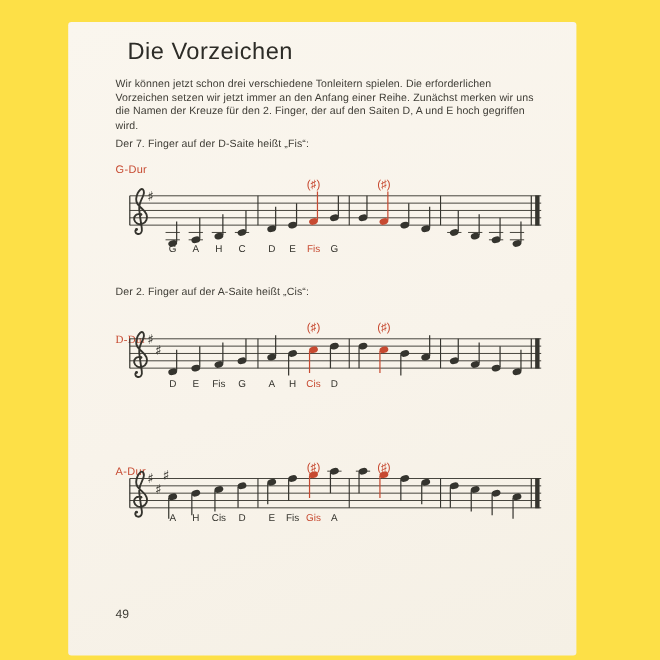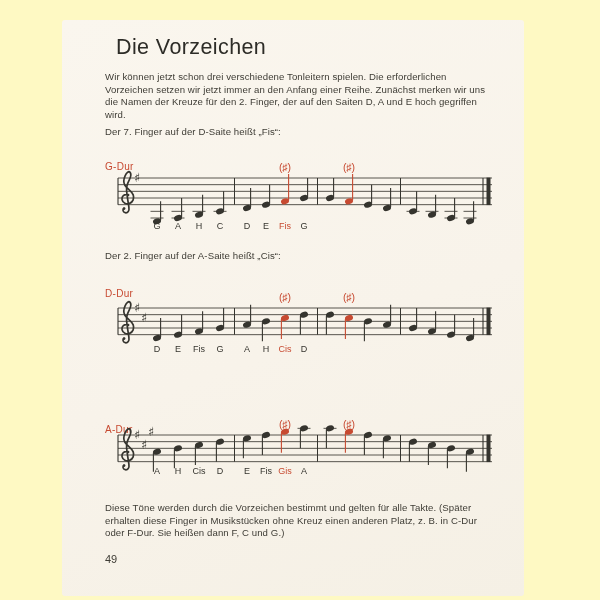--- a/index.html
+++ b/index.html
@@ -1,16 +1,16 @@
 <!DOCTYPE html>
 <html><head>
 <meta charset="utf-8">
 <style>
   html,body{margin:0;padding:0;}
-  #canvas{position:relative;width:600px;height:600px;background:#fef9c3;overflow:hidden;
+  #canvas{position:relative;width:600px;height:600px;background:#fde047;overflow:hidden;
           font-family:"Liberation Sans",sans-serif;}
   .page{position:absolute;left:62px;top:20px;width:462px;height:576px;
         background:linear-gradient(160deg,#faf6ee 0%,#f8f3ea 55%,#f5f0e5 100%);
         border-radius:3px;}
   .title{position:absolute;left:116px;top:35px;font-size:21.5px;letter-spacing:.4px;
          color:#2d2c27;}
   .para{position:absolute;font-size:9.6px;line-height:12.5px;color:#3e3c35;width:388px;
         letter-spacing:.1px;}
   .caption{position:absolute;left:105px;font-size:9.6px;color:#3e3c35;letter-spacing:.1px;}
   .keylabel{position:absolute;left:105px;font-size:10px;letter-spacing:.3px;}
@@ -20,21 +20,21 @@
 </head>
 <body>
 
 <div id="canvas">
   <div class="page"></div>
 
   <div class="title">Die Vorzeichen</div>
   <div class="para" style="left:105px;top:71px">Wir können jetzt schon drei verschiedene Tonleitern spielen. Die erforderlichen Vorzeichen setzen wir jetzt immer an den Anfang einer Reihe. Zunächst merken wir uns die Namen der Kreuze für den 2. Finger, der auf den Saiten D, A und E hoch gegriffen wird.</div>
 
   <div class="caption" style="top:126px">Der 7. Finger auf der D-Saite heißt „Fis“:</div>
-  <div class="keylabel" style="top: 161px; color: rgb(199, 74, 49);">G-Dur</div>
+  <div class="keylabel" style="top: 149px; color: rgb(199, 74, 49);">G-Dur</div>
   <div class="staffbox" style="top:138px" id="staff0"><svg width="380" height="104" viewBox="0 0 380 104">
         <line x1="2" y1="40" x2="376" y2="40" stroke="#45433c" stroke-width="0.9"></line>
         <line x1="2" y1="46.667" x2="376" y2="46.667" stroke="#45433c" stroke-width="0.9"></line>
         <line x1="2" y1="53.334" x2="376" y2="53.334" stroke="#45433c" stroke-width="0.9"></line>
         <line x1="2" y1="60.001" x2="376" y2="60.001" stroke="#45433c" stroke-width="0.9"></line>
         <line x1="2" y1="66.668" x2="376" y2="66.668" stroke="#45433c" stroke-width="0.9"></line>
         <line x1="2" y1="40" x2="2" y2="66.668" stroke="#35342e" stroke-width="1.1"></line>
         <line x1="118.5" y1="40" x2="118.5" y2="66.668" stroke="#35342e" stroke-width="1"></line>
         <line x1="201.5" y1="40" x2="201.5" y2="66.668" stroke="#35342e" stroke-width="1"></line>
         <line x1="284.5" y1="40" x2="284.5" y2="66.668" stroke="#35342e" stroke-width="1"></line>
@@ -131,22 +131,22 @@
           <text x="62" y="91" font-size="9" fill="#35342e" font-family="&quot;Liberation Sans&quot;,sans-serif" text-anchor="middle">A</text>
           <text x="83" y="91" font-size="9" fill="#35342e" font-family="&quot;Liberation Sans&quot;,sans-serif" text-anchor="middle">H</text>
           <text x="104" y="91" font-size="9" fill="#35342e" font-family="&quot;Liberation Sans&quot;,sans-serif" text-anchor="middle">C</text>
           <text x="131" y="91" font-size="9" fill="#35342e" font-family="&quot;Liberation Sans&quot;,sans-serif" text-anchor="middle">D</text>
           <text x="150" y="91" font-size="9" fill="#35342e" font-family="&quot;Liberation Sans&quot;,sans-serif" text-anchor="middle">E</text>
           <text x="169" y="91" font-size="9" fill="#c74a31" font-family="&quot;Liberation Sans&quot;,sans-serif" text-anchor="middle">Fis</text>
           <text x="188" y="91" font-size="9" fill="#35342e" font-family="&quot;Liberation Sans&quot;,sans-serif" text-anchor="middle">G</text>
         </g>
       </svg></div>
 
-  <div class="caption" style="top:250px">Der 2. Finger auf der A-Saite heißt „Cis“:</div>
-  <div class="keylabel" style="top: 288px; color: rgb(199, 74, 49);">D-Dur</div>
+  <div class="caption" style="top:260px">Der 2. Finger auf der A-Saite heißt „Cis“:</div>
+  <div class="keylabel" style="top: 304px; color: rgb(199, 74, 49); font-family: Liberation Serif, serif;">D-Dur</div>
   <div class="staffbox" style="top:268px" id="staff1"><svg width="380" height="104" viewBox="0 0 380 104">
         <line x1="2" y1="40" x2="376" y2="40" stroke="#45433c" stroke-width="0.9"></line>
         <line x1="2" y1="46.667" x2="376" y2="46.667" stroke="#45433c" stroke-width="0.9"></line>
         <line x1="2" y1="53.334" x2="376" y2="53.334" stroke="#45433c" stroke-width="0.9"></line>
         <line x1="2" y1="60.001" x2="376" y2="60.001" stroke="#45433c" stroke-width="0.9"></line>
         <line x1="2" y1="66.668" x2="376" y2="66.668" stroke="#45433c" stroke-width="0.9"></line>
         <line x1="2" y1="40" x2="2" y2="66.668" stroke="#35342e" stroke-width="1.1"></line>
         <line x1="118.5" y1="40" x2="118.5" y2="66.668" stroke="#35342e" stroke-width="1"></line>
         <line x1="201.5" y1="40" x2="201.5" y2="66.668" stroke="#35342e" stroke-width="1"></line>
         <line x1="284.5" y1="40" x2="284.5" y2="66.668" stroke="#35342e" stroke-width="1"></line>
@@ -335,15 +335,14 @@
           <text x="62" y="79" font-size="9" fill="#35342e" font-family="&quot;Liberation Sans&quot;,sans-serif" text-anchor="middle">H</text>
           <text x="83" y="79" font-size="9" fill="#35342e" font-family="&quot;Liberation Sans&quot;,sans-serif" text-anchor="middle">Cis</text>
           <text x="104" y="79" font-size="9" fill="#35342e" font-family="&quot;Liberation Sans&quot;,sans-serif" text-anchor="middle">D</text>
           <text x="131" y="79" font-size="9" fill="#35342e" font-family="&quot;Liberation Sans&quot;,sans-serif" text-anchor="middle">E</text>
           <text x="150" y="79" font-size="9" fill="#35342e" font-family="&quot;Liberation Sans&quot;,sans-serif" text-anchor="middle">Fis</text>
           <text x="169" y="79" font-size="9" fill="#c74a31" font-family="&quot;Liberation Sans&quot;,sans-serif" text-anchor="middle">Gis</text>
           <text x="188" y="79" font-size="9" fill="#35342e" font-family="&quot;Liberation Sans&quot;,sans-serif" text-anchor="middle">A</text>
         </g>
       </svg></div>
 
-  <div class="para" style="left:105px;top:502px">Diese Töne werden durch die Vorzeichen bestimmt und gelten für alle Takte. (Später erhalten diese Finger in Musikstücken ohne Kreuz einen anderen Platz, z. B. in C-Dur oder F-Dur. Sie heißen dann F, C und G.)</div>
   <div class="pagenum">49</div>
 </div>
 
 </body></html>

